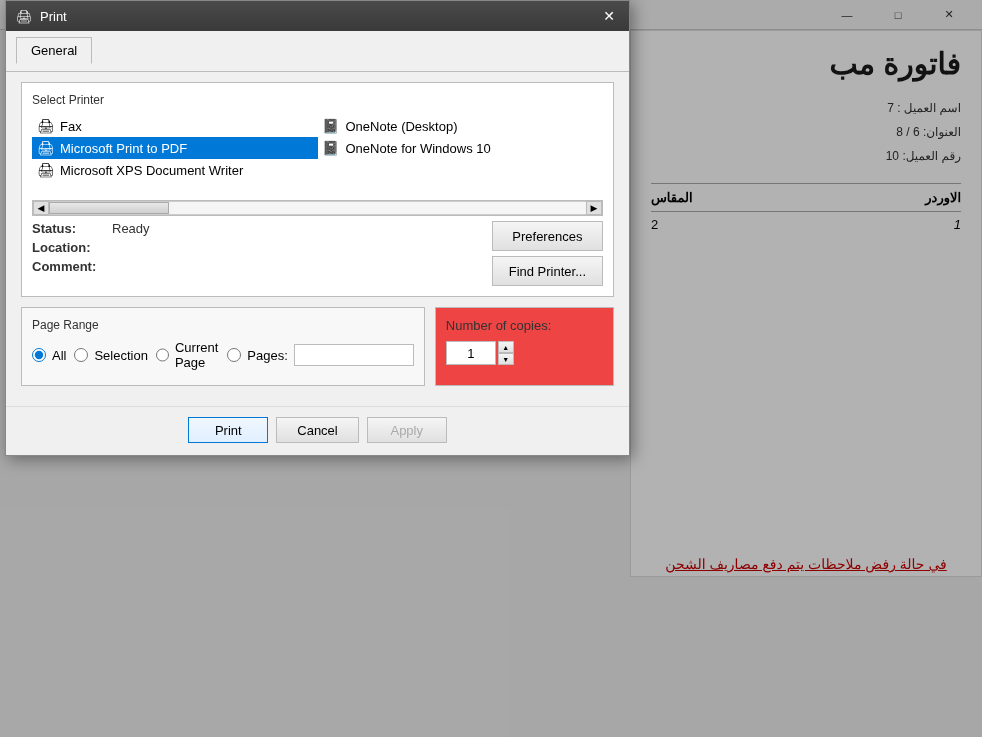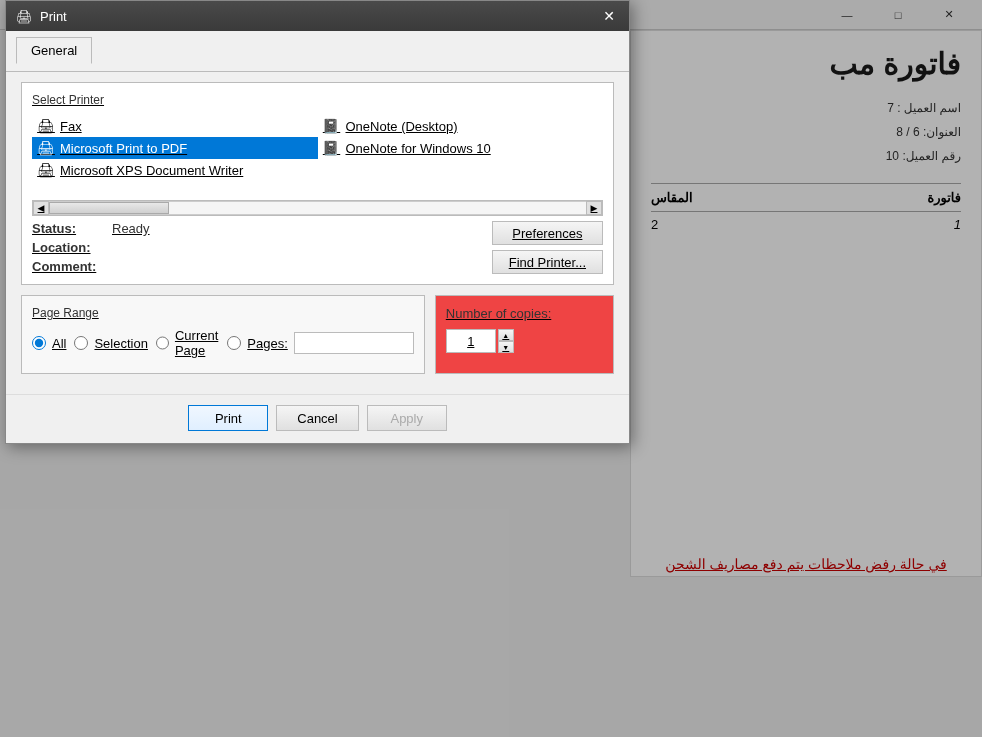--- a/index.html
+++ b/index.html
@@ -124,21 +124,20 @@
       border-bottom: 1px solid #f0f0f0;
       cursor: pointer;
       font-size: 13px;
       position: relative;
       top: 1px;
     }
 
     
     .dialog-body {
       padding: 10px 15px;
-      text-decoration: underline;
     }
 
     
     .group-box {
       border: 1px solid #bbb;
       padding: 10px;
       margin-bottom: 10px;
       background: #fff;
     }
 
@@ -262,21 +261,21 @@
       gap: 5px;
     }
 
     .dialog-button {
       padding: 4px 16px;
       border: 1px solid #bbb;
       background: linear-gradient(to bottom, #f5f5f5, #e0e0e0);
       cursor: pointer;
       font-size: 13px;
       min-width: 90px;
-      height: 24px;
+      height: 30px;
     }
 
     
     .page-range-area {
       display: grid;
       grid-template-columns: 1fr 1fr;
       gap: 10px;
       margin-bottom: 10px;
     }
 
@@ -486,21 +485,21 @@
     <span>اسم العميل :</span>
     <span>7</span>
     <br>
     <span>العنوان:</span>
     <span>6 / 8</span>
     <br>
     <span>رقم العميل:</span>
     <span>10</span>
   </div>
   <div class="arabic-table-header">
-    <span>فاتورة</span>
+    <span>الاوردر</span>
     <span>المقاس</span>
   </div>
   <div class="arabic-table-row">
     <span class="italic-num">1</span>
     <span>2</span>
   </div>
 </div>
 
 <div class="arabic-footer-text">في حالة رفض ملاحظات يتم دفع مصاريف الشحن</div>
 

